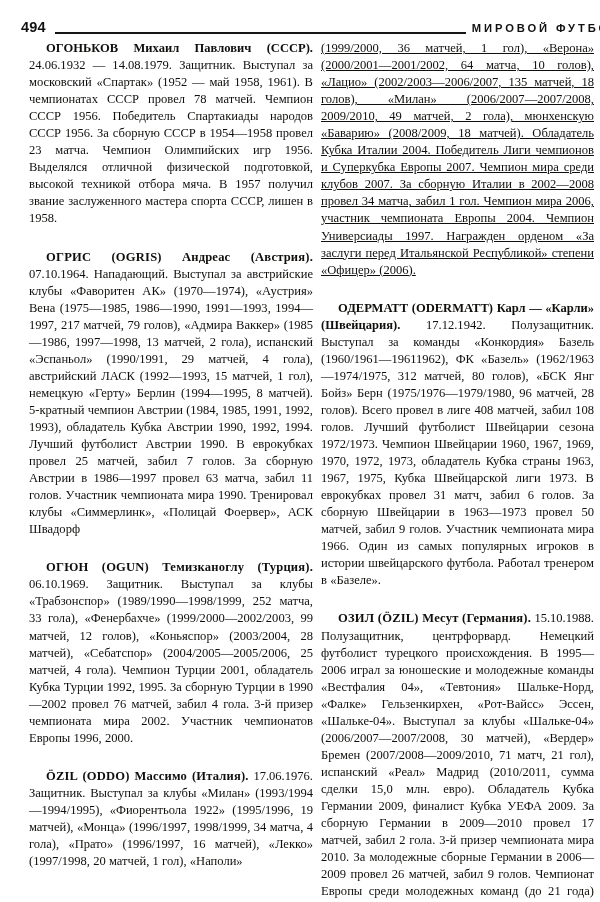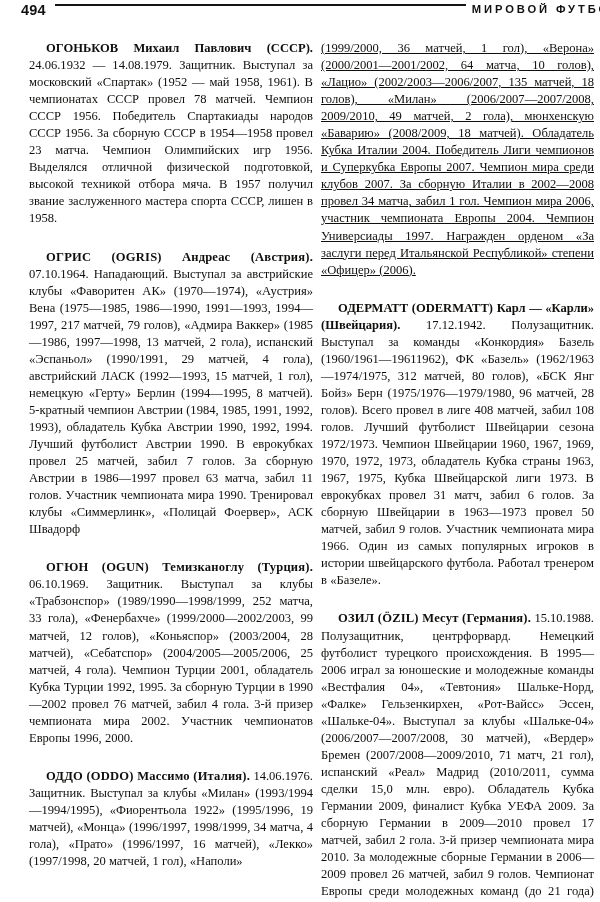--- a/index.html
+++ b/index.html
@@ -17,21 +17,21 @@
   }
 
   
   .page-header {
     position: absolute;
     left: 0;
     top: 0;
     width: 600px;
     height: 34px;
     display: flex;
-    align-items: flex-start;
+    align-items: flex-end;
   }
   .folio {
     font-family: "Liberation Sans", "DejaVu Sans", sans-serif;
     font-weight: bold;
     font-size: 14.5px;
     letter-spacing: 0.2px;
     color: #111;
     margin-left: 21px;
     line-height: 1;
     padding-top: 3px;
@@ -111,21 +111,21 @@
 
     <div class="entry">
       <p class="para"><span class="hw-sp">ОГРИС (OGRIS) Андреас (Австрия).</span><span> 07.10.1964. Нападающий. Выступал за австрийские клубы «Фаворитен АК» (1970—1974), «Аустрия» Вена (1975—1985, 1986—1990, 1991—1993, 1994—1997, 217 матчей, 79 голов), «Адмира Ваккер» (1985—1986, 1997—1998, 13 матчей, 2 гола), испанский «Эспаньол» (1990/1991, 29 матчей, 4 гола), австрийский ЛАСК (1992—1993, 15 матчей, 1 гол), немецкую «Герту» Берлин (1994—1995, 8 матчей). 5-кратный чемпион Австрии (1984, 1985, 1991, 1992, 1993), обладатель Кубка Австрии 1990, 1992, 1994. Лучший футболист Австрии 1990. В еврокубках провел 25 матчей, забил 7 голов. За сборную Австрии в 1986—1997 провел 63 матча, забил 11 голов. Участник чемпионата мира 1990. Тренировал клубы «Симмерлинк», «Полицай Фоервер», АСК Швадорф</span></p>
     </div>
 
     <div class="entry">
       <p class="para"><span class="hw-sp">ОГЮН (OGUN) Темизканоглу (Турция).</span><span> 06.10.1969. Защитник. Выступал за клубы «Трабзонспор» (1989/1990—1998/1999, 252 матча, 33 гола), «Фенербахче» (1999/2000—2002/2003, 99 матчей, 12 голов), «Коньяспор» (2003/2004, 28 матчей), «Себатспор» (2004/2005—2005/2006, 25 матчей, 4 гола). Чемпион Турции 2001, обладатель Кубка Турции 1992, 1995. За сборную Турции в 1990—2002 провел 76 матчей, забил 4 гола. 3-й призер чемпионата мира 2002. Участник чемпионатов Европы 1996, 2000.</span></p>
     </div>
 
     <div class="entry">
-      <p class="para"><span class="hw-sp">ОДДО (ODDO) Массимо (Италия).</span><span> 14.06.1976. Защитник. Выступал за клубы «Милан» (1993/1994—1994/1995), «Фиорентьола 1922» (1995/1996, 19 матчей), «Монца» (1996/1997, 1998/1999, 34 матча, 4 гола), «Прато» (1996/1997, 16 матчей), «Лекко» (1997/1998, 20 матчей, 1 гол), «Наполи»</span></p>
+      <p class="para"><span class="hw-sp">ÖZIL (ODDO) Массимо (Италия).</span><span> 17.06.1976. Защитник. Выступал за клубы «Милан» (1993/1994—1994/1995), «Фиорентьола 1922» (1995/1996, 19 матчей), «Монца» (1996/1997, 1998/1999, 34 матча, 4 гола), «Прато» (1996/1997, 16 матчей), «Лекко» (1997/1998, 20 матчей, 1 гол), «Наполи»</span></p>
     </div>
 
   </div>
 
   <div class="col right">
 
     <div class="entry">
       <p class="para cont"><span>(1999/2000, 36 матчей, 1 гол), «Верона» (2000/2001—2001/2002, 64 матча, 10 голов), «Лацио» (2002/2003—2006/2007, 135 матчей, 18 голов), «Милан» (2006/2007—2007/2008, 2009/2010, 49 матчей, 2 гола), мюнхенскую «Баварию» (2008/2009, 18 матчей). Обладатель Кубка Италии 2004. Победитель Лиги чемпионов и Суперкубка Европы 2007. Чемпион мира среди клубов 2007. За сборную Италии в 2002—2008 провел 34 матча, забил 1 гол. Чемпион мира 2006, участник чемпионата Европы 2004. Чемпион Универсиады 1997. Награжден орденом «За заслуги перед Итальянской Республикой» степени «Офицер» (2006).</span></p>
     </div>
 

